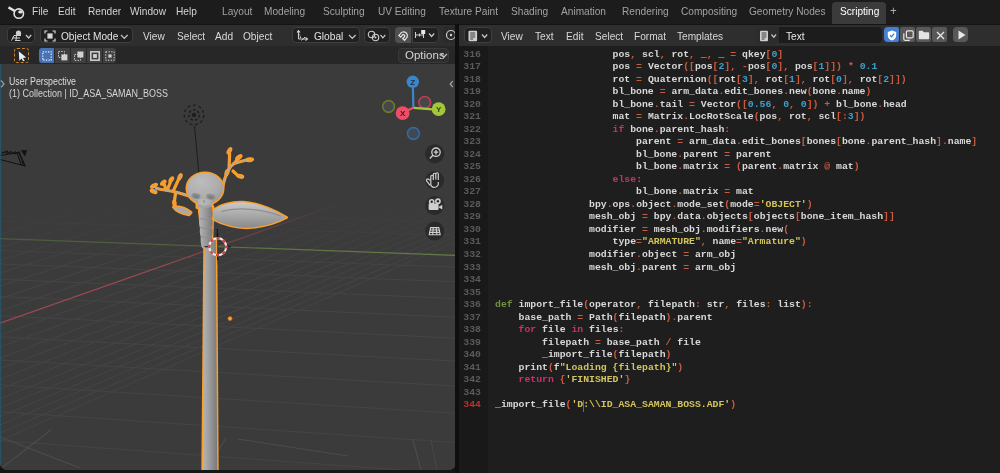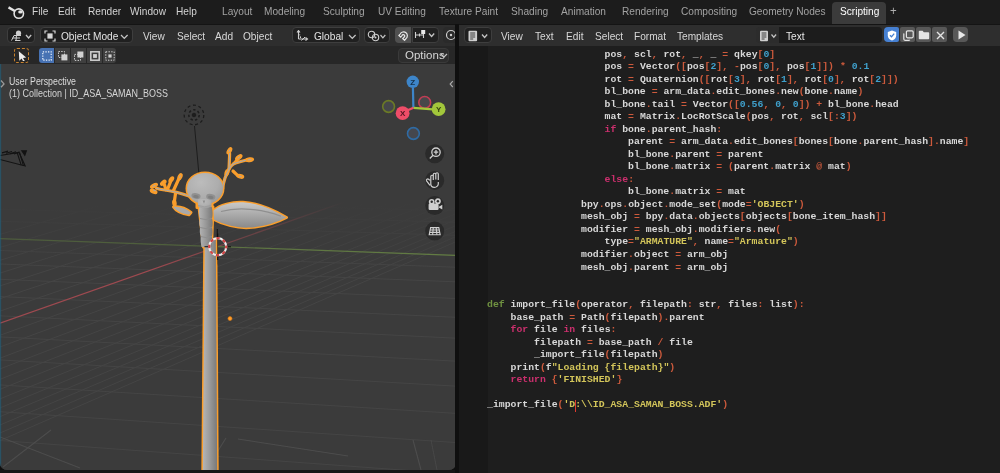--- a/index.html
+++ b/index.html
@@ -19,21 +19,21 @@
   
   #toolrow{position:absolute;left:0;top:46px;width:456px;height:18px;background:#272727;}
   
   #vp{position:absolute;left:0;top:64px;width:456px;height:406px;background:#3b3b3b;border-radius:0 0 7px 7px;overflow:hidden;}
   
   #vdiv{position:absolute;left:455px;top:24px;width:4px;height:449px;background:#0f0f0f;}
   
   #code{position:absolute;left:459px;top:46px;width:541px;height:427px;background:#1e1e1e;overflow:hidden;}
   pre{margin:0;font-family:"Liberation Mono",monospace;font-size:9.8px;line-height:12.53px;font-weight:bold;}
   #gut{position:absolute;left:0px;top:2.5px;width:22px;text-align:right;color:#5b5b5b;}
-  #src{position:absolute;left:28px;top:2.5px;color:#d8d8d8;}
+  #src{position:absolute;left:36px;top:2.5px;color:#d8d8d8;}
   .k{color:#cb2f6d;}   
   .d{color:#6f9140;}   
   .s{color:#d3c55a;}   
   .o{color:#cd5a3c;}   
   .n{color:#3fa0cc;}   
   .err{color:#cc2a2a;}
   #cur{position:absolute;width:1.7px;height:12px;background:#e03a2e;margin-left:-0.5px;margin-top:0.5px;display:inline-block;}
   .btn15{position:absolute;top:2px;width:15px;height:15px;background:#585858;border-radius:2px;}
   .r4l{border-radius:4px 2px 2px 4px;}
 </style>
@@ -464,20 +464,49 @@
       <text x="9" y="84.5" font-size="11" fill="#dcdcdc" font-family="Liberation Sans" textLength="67" lengthAdjust="spacingAndGlyphs">User Perspective</text>
       <text x="9" y="97" font-size="11" fill="#d4d4d4" font-family="Liberation Sans" textLength="159" lengthAdjust="spacingAndGlyphs">(1) Collection | ID_ASA_SAMAN_BOSS</text>
     </svg>
   </div>
 
   <div class="abs" style="left:0;top:470px;width:456px;height:3px;background:#161616;"></div>
   <div id="vdiv"></div>
 
   <div id="code">
     <div class="abs" style="left:0;top:0;width:29px;height:427px;background:#191919;"></div>
+    <pre id="gut">316
+317
+318
+319
+320
+321
+322
+323
+324
+325
+326
+327
+328
+329
+330
+331
+332
+333
+334
+335
+336
+337
+338
+339
+340
+341
+342
+343
+<span class="err">344</span></pre>
     <pre id="src">                    pos<span class="o">, </span>scl<span class="o">, </span>rot<span class="o">, </span>_<span class="o">, </span>_ <span class="o">= </span>qkey<span class="o">[</span><span class="n">0</span><span class="o">]</span>
                     pos <span class="o">= </span>Vector<span class="o">([</span>pos<span class="o">[</span><span class="n">2</span><span class="o">], -</span>pos<span class="o">[</span><span class="n">0</span><span class="o">], </span>pos<span class="o">[</span><span class="n">1</span><span class="o">]]) * </span><span class="n">0.1</span>
                     rot <span class="o">= </span>Quaternion<span class="o">([</span>rot<span class="o">[</span><span class="n">3</span><span class="o">], </span>rot<span class="o">[</span><span class="n">1</span><span class="o">], </span>rot<span class="o">[</span><span class="n">0</span><span class="o">], </span>rot<span class="o">[</span><span class="n">2</span><span class="o">]])</span>
                     bl_bone <span class="o">= </span>arm_data<span class="o">.</span>edit_bones<span class="o">.</span>new<span class="o">(</span>bone<span class="o">.</span>name<span class="o">)</span>
                     bl_bone<span class="o">.</span>tail <span class="o">= </span>Vector<span class="o">([</span><span class="n">0.56</span><span class="o">, </span><span class="n">0</span><span class="o">, </span><span class="n">0</span><span class="o">]) + </span>bl_bone<span class="o">.</span>head
                     mat <span class="o">= </span>Matrix<span class="o">.</span>LocRotScale<span class="o">(</span>pos<span class="o">, </span>rot<span class="o">, </span>scl<span class="o">[:</span><span class="n">3</span><span class="o">])</span>
                     <span class="k">if </span>bone<span class="o">.</span>parent_hash<span class="o">:</span>
                         parent <span class="o">= </span>arm_data<span class="o">.</span>edit_bones<span class="o">[</span>bones<span class="o">[</span>bone<span class="o">.</span>parent_hash<span class="o">].</span>name<span class="o">]</span>
                         bl_bone<span class="o">.</span>parent <span class="o">= </span>parent
                         bl_bone<span class="o">.</span>matrix <span class="o">= (</span>parent<span class="o">.</span>matrix <span class="o">@ </span>mat<span class="o">)</span>

